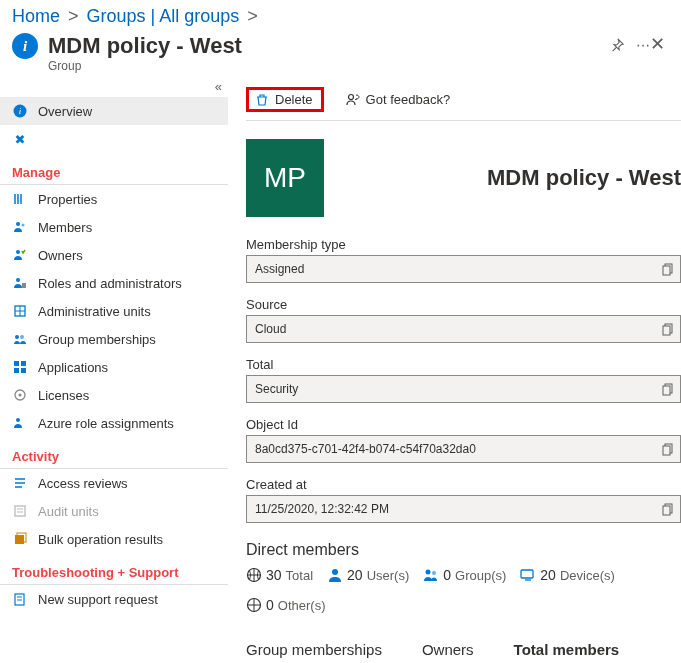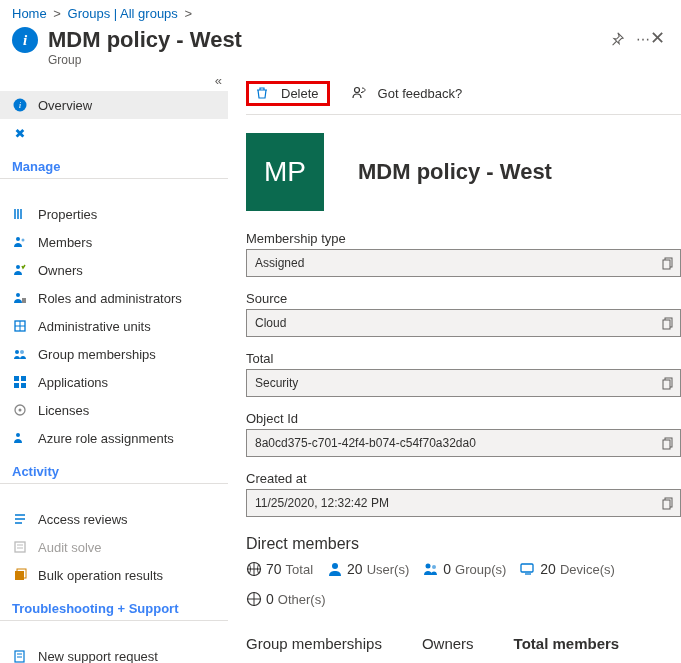--- a/index.html
+++ b/index.html
@@ -1,46 +1,46 @@
 <!DOCTYPE html>
 <html><head>
 <meta charset="utf-8">
 <style>
   html,body{margin:0;padding:0;font-family:"Segoe UI",Arial,sans-serif;font-size:13px;color:#323130;background:#fff;}
   a{color:#0066b8;text-decoration:none;}
   .container{width:681px;height:663px;overflow:hidden;position:relative;}
-  .breadcrumb{padding:6px 4px 4px 12px;font-size:13px;}
+  .breadcrumb{padding:6px 4px 4px 12px;font-size:18px;}
   .breadcrumb .sep{color:#605e5c;margin:0 3px;}
   .title-row{display:flex;align-items:flex-start;padding:2px 12px 6px 12px;}
   .title-icon{width:26px;height:26px;border-radius:50%;background:#0078d4;display:flex;align-items:center;justify-content:center;margin-right:10px;color:#fff;font-weight:bold;font-style:italic;font-family:Georgia,serif;font-size:15px;flex-shrink:0;}
   .title-block{flex:1;}
   .title-text{font-size:22px;font-weight:600;color:#323130;line-height:26px;}
   .sub-title{font-size:12px;color:#605e5c;margin-top:0px;}
   .title-actions{display:flex;align-items:center;gap:12px;margin-left:8px;padding-top:4px;}
   .pin-btn,.more-btn,.close-btn{color:#605e5c;cursor:pointer;font-size:14px;}
   .close-btn{font-size:18px;margin-left:auto;padding-right:4px;}
   .body{display:flex;}
   .sidebar{width:228px;flex-shrink:0;position:relative;}
   .collapse{position:absolute;right:6px;top:0;font-size:13px;color:#605e5c;cursor:pointer;}
   .nav{margin-top:18px;}
   .nav-item{display:flex;align-items:center;padding:6px 12px;cursor:pointer;font-size:13px;color:#323130;}
   .nav-item.selected{background:#ededed;}
   .nav-icon{width:16px;height:16px;margin-right:10px;display:flex;align-items:center;justify-content:center;font-size:13px;}
   .nav-icon.blue{color:#0078d4;}
   .nav-icon.orange{color:#d08000;}
   .nav-icon.gray{color:#9e9e9e;}
-  .nav-section{padding:12px 12px 4px 12px;font-size:13px;font-weight:600;color:#3b82f6;border-bottom:1px solid #e1dfdd;margin-bottom:21px;}
+  .nav-section{padding:12px 12px 4px 12px;font-size:13px;font-weight:600;color:#ef4444;border-bottom:1px solid #e1dfdd;margin-bottom:0;}
   .nav-item.disabled{color:#a19f9d;cursor:default;}
   .main{flex:1;padding:0 0 0 18px;box-sizing:border-box;}
   .cmd-bar{display:flex;align-items:center;gap:14px;padding:8px 0 8px 0;border-bottom:1px solid #e1dfdd;}
-  .cmd-btn{display:flex;align-items:flex-start;gap:12px;padding:4px 8px;cursor:pointer;font-size:13px;color:#323130;}
+  .cmd-btn{display:flex;align-items:flex-end;gap:6px;padding:4px 8px;cursor:pointer;font-size:13px;color:#323130;}
   .delete-box{border:3px solid #e60000;padding:2px 8px 2px 6px !important;}
   .delete-icon{color:#0078d4;}
   .feedback-icon{color:#323130;}
-  .hero{display:flex;align-items:center;gap:34px;padding:18px 0 12px 0;}
+  .hero{display:flex;align-items:center;gap:22px;padding:18px 0 12px 0;justify-content:space-between;}
   .avatar{width:78px;height:78px;background:#0b6a4f;color:#fff;display:flex;align-items:center;justify-content:center;font-size:28px;font-weight:400;}
   .hero-title{font-size:22px;font-weight:600;}
   .field{margin:8px 0 14px 0;}
   .field-label{font-size:13px;color:#323130;margin-bottom:3px;}
   .field-box{display:flex;align-items:center;border:1px solid #8a8886;background:#f3f2f1;height:26px;padding:0 6px 0 8px;}
   .field-value{flex:1;font-size:12px;color:#323130;white-space:nowrap;overflow:hidden;}
   .copy-icon{color:#605e5c;font-size:13px;cursor:pointer;}
   .section-h{font-size:16px;color:#323130;margin:18px 0 8px 0;}
   .stats{display:flex;flex-wrap:wrap;gap:14px;align-items:center;}
   .stat{display:flex;align-items:center;gap:4px;font-size:13px;}
@@ -199,21 +199,21 @@
           </span>
           <span>Access reviews</span>
         </div>
         <div class="nav-item disabled">
           <span class="nav-icon gray">
             <svg width="14" height="14" viewBox="0 0 14 14">
                 <rect x="2" y="2" width="10" height="10" fill="none" stroke="#bbb" stroke-width="1.3"></rect>
                 <path d="M4 5h6M4 8h6" stroke="#bbb"></path>
               </svg>
           </span>
-          <span>Audit solve</span>
+          <span>Audit units</span>
         </div>
         <div class="nav-item">
           <span class="nav-icon orange">
             <svg width="14" height="14" viewBox="0 0 14 14">
                 <rect x="2" y="3" width="9" height="9" fill="#d08000"></rect>
                 <rect x="4" y="1" width="9" height="9" fill="none" stroke="#d08000"></rect>
               </svg>
           </span>
           <span>Bulk operation results</span>
         </div>
@@ -328,21 +328,21 @@
 
       <div class="section-h">Direct members</div>
       <div class="stats">
         <div class="stat">
           <span class="stat-icon">
             <svg width="16" height="16" viewBox="0 0 16 16">
                 <circle cx="8" cy="8" r="6.5" fill="none" stroke="#323130" stroke-width="1.2"></circle>
                 <path d="M1.5 8h13M8 1.5v13M3 3c2 3 2 7 0 10M13 3c-2 3-2 7 0 10" fill="none" stroke="#323130" stroke-width="1"></path>
               </svg>
           </span>
-          <span class="num">70</span>
+          <span class="num">30</span>
           <span class="lbl">Total</span>
         </div>
         <div class="stat">
           <span class="stat-icon blue">
             <svg width="16" height="16" viewBox="0 0 16 16">
                 <circle cx="8" cy="5" r="3" fill="#0078d4"></circle>
                 <path d="M2 15c0-4 3-5 6-5s6 1 6 5" fill="#0078d4"></path>
               </svg>
           </span>
           <span class="num">20</span>

